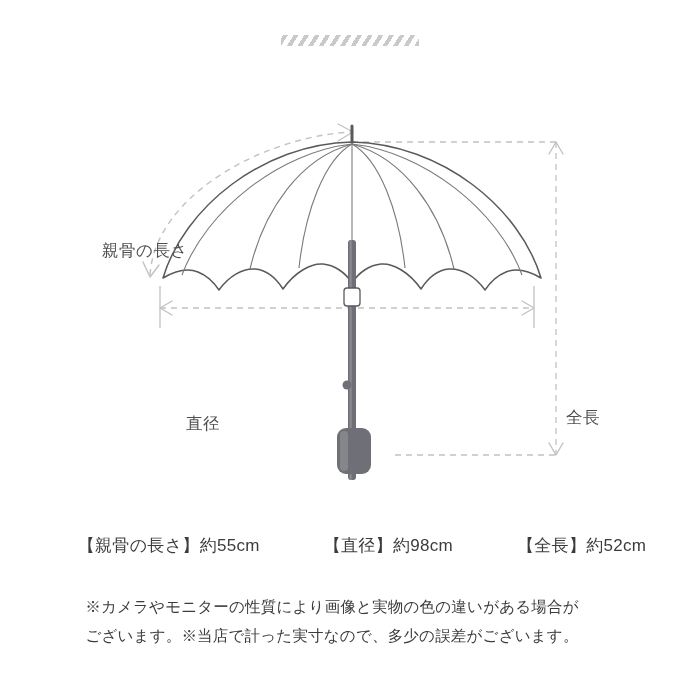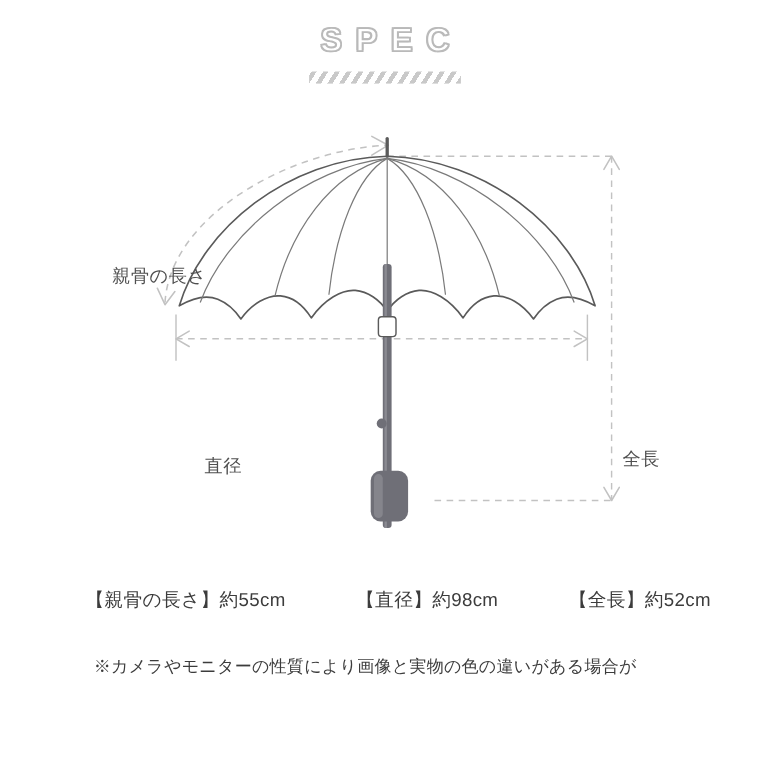--- a/index.html
+++ b/index.html
@@ -97,21 +97,20 @@
     font-size: 15.5px;
     color: #3c3c3c;
     line-height: 1.85;
     letter-spacing: 0.2px;
   }
 </style>
 </head>
 <body>
 
 <div class="header">
-  <div class="spec-title">SPEC</div>
   <div class="title-underline"></div>
 </div>
 
 <div class="diagram">
 
   <svg width="700" height="400" viewBox="0 0 700 400">
 
     <g stroke="#c2c2c2" stroke-width="1.3" fill="none">
 
       <line x1="157" y1="205" x2="537" y2="205" stroke="none"></line>
@@ -193,13 +192,14 @@
   <div class="lbl lbl-diam">直径</div>
   <div class="lbl lbl-total">全長</div>
 </div>
 
 <div class="measure-line">
   <span>【親骨の長さ】約55cm</span><span class="gap"></span><span>【直径】約98cm</span><span class="gap"></span><span>【全長】約52cm</span>
 </div>
 
 <div class="note">
   <div>※カメラやモニターの性質により画像と実物の色の違いがある場合が</div>
+  <div>ございます。※当店で計った実寸なので、多少の誤差がございます。</div>
 </div>
 
 </body></html>

